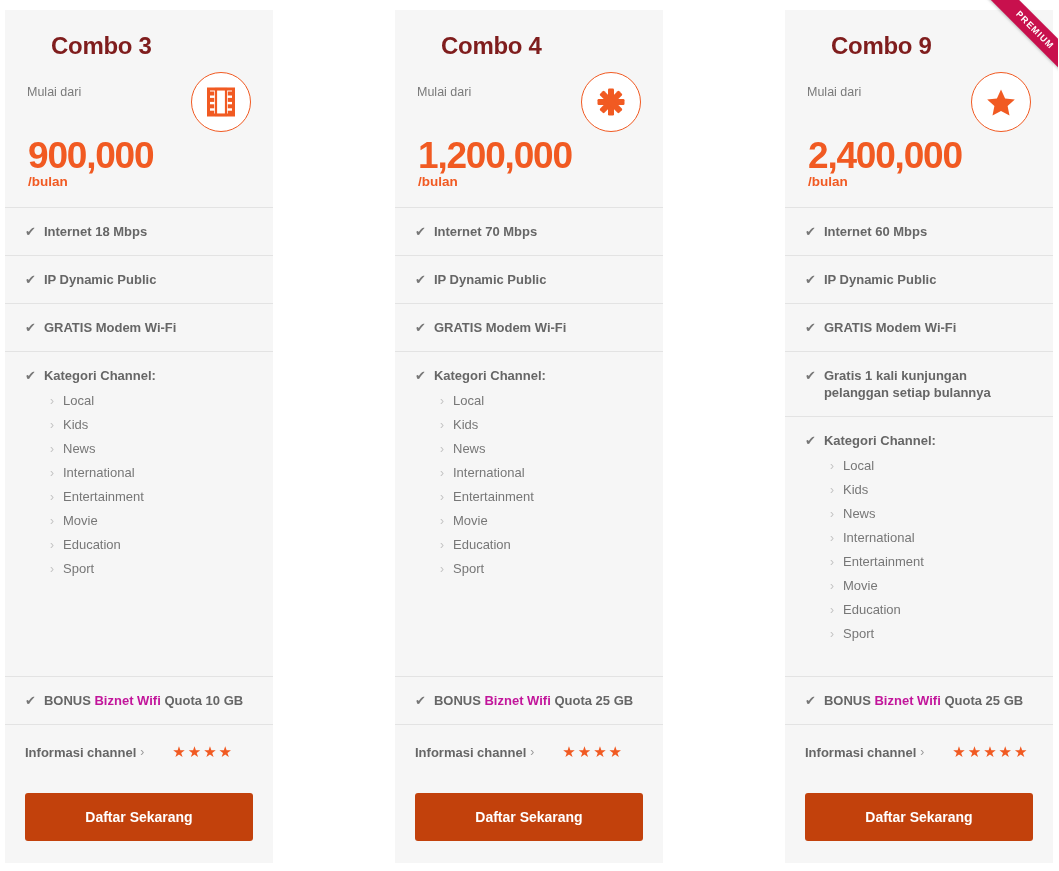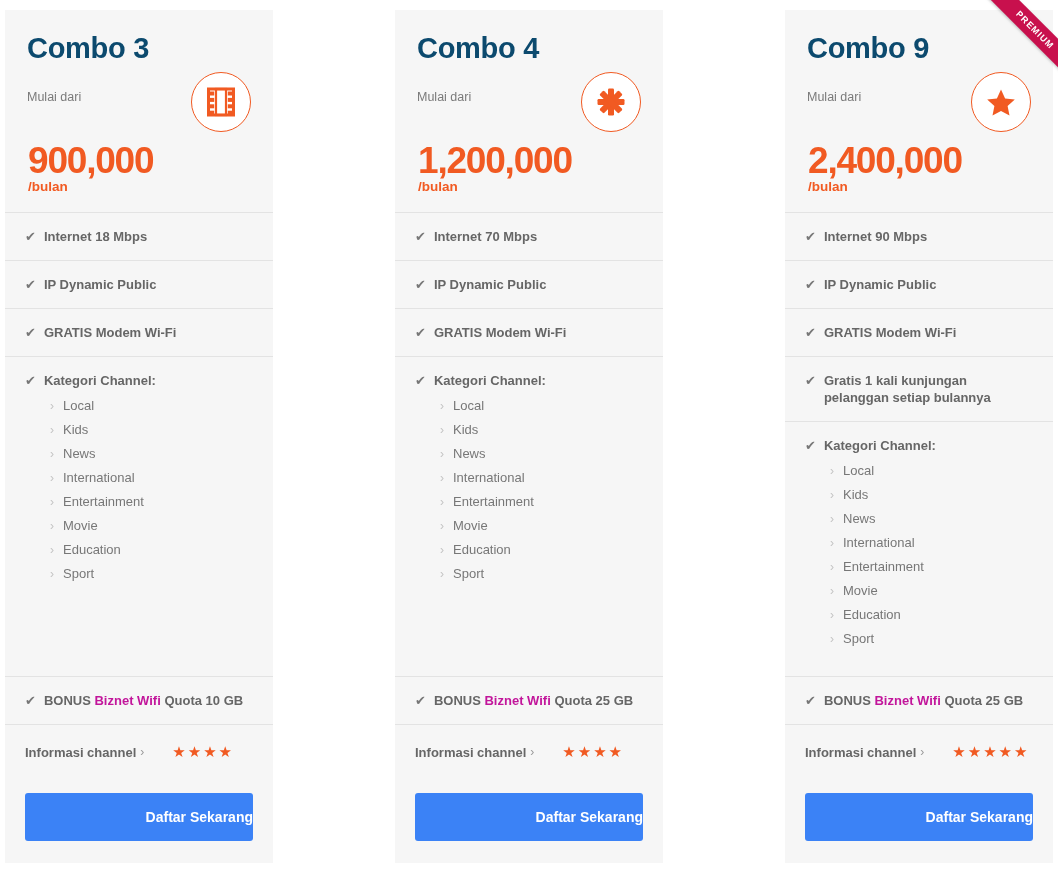--- a/index.html
+++ b/index.html
@@ -50,25 +50,26 @@
     font-weight: bold;
     letter-spacing: 1px;
     padding: 5px 0;
     box-shadow: 0 1px 3px rgba(0,0,0,.25);
   }
 
   
   .card-head { padding: 22px 22px 18px 22px; position: relative; }
 
   .plan-title {
-    color: #0c4a6e;
-    font-size: 29px;
+    color: #7f1d1d;
+    font-size: 24px;
     font-weight: bold;
     letter-spacing: -0.3px;
     margin-bottom: 25px;
+    margin-left: 24px;
   }
 
   .price-prefix {
     color: #7a7a7a;
     font-size: 12.5px;
     margin-bottom: 38px;
   }
 
   .price-line {
     display: flex;
@@ -159,30 +160,30 @@
     font-weight: bold;
     text-decoration: none;
   }
   .info-chevron { color: #9a9a9a; font-size: 12px; margin-left: 4px; }
 
   .stars { margin-left: 28px; color: #f15a22; font-size: 15px; letter-spacing: 2px; }
 
   .cta-button {
     display: block;
     width: 100%;
-    background: #3b82f6;
+    background: #c2410c;
     color: #ffffff;
     border: none;
     border-radius: 3px;
     padding: 16px 0;
     font-family: "Liberation Sans", sans-serif;
     font-size: 14px;
     font-weight: bold;
     cursor: pointer;
-    text-align: right;
+    text-align: center;
   }
 </style>
 </head>
 <body>
 
 <div class="pricing-row" id="row">
     <div class="plan-card">
       <div class="card-head">
         <div class="plan-title">Combo 3</div>
         <div class="price-prefix">Mulai dari</div>
@@ -369,21 +370,21 @@
         </div>
         <div class="plan-icon">
           <svg width="30" height="29" viewBox="0 0 30 29">
             <path d="M15 1.5 L19.1 10.4 L28.8 11.5 L21.6 18.1 L23.5 27.6 L15 22.9 L6.5 27.6 L8.4 18.1 L1.2 11.5 L10.9 10.4 Z" fill="#f15a22"></path>
           </svg>
         </div>
       </div>
       <div class="features">
         <div class="feature-row">
           <span class="check">✔</span>
-          <span class="feature-text">Internet 90 Mbps</span>
+          <span class="feature-text">Internet 60 Mbps</span>
         </div>
         <div class="feature-row">
           <span class="check">✔</span>
           <span class="feature-text">IP Dynamic Public</span>
         </div>
         <div class="feature-row">
           <span class="check">✔</span>
           <span class="feature-text">GRATIS Modem Wi-Fi</span>
         </div>
         <div class="feature-row">

